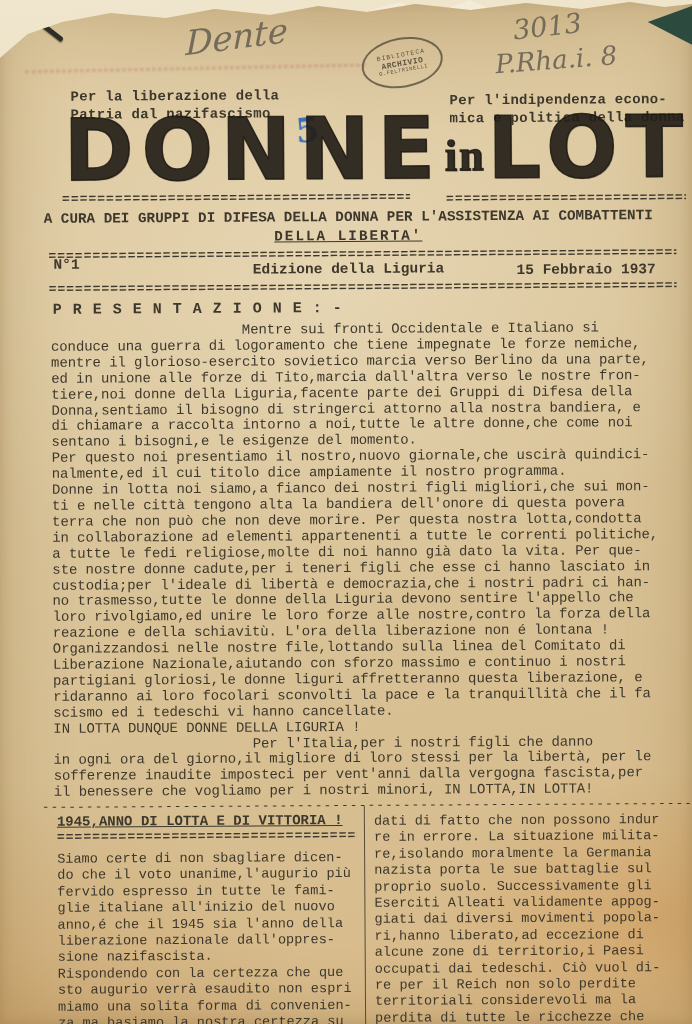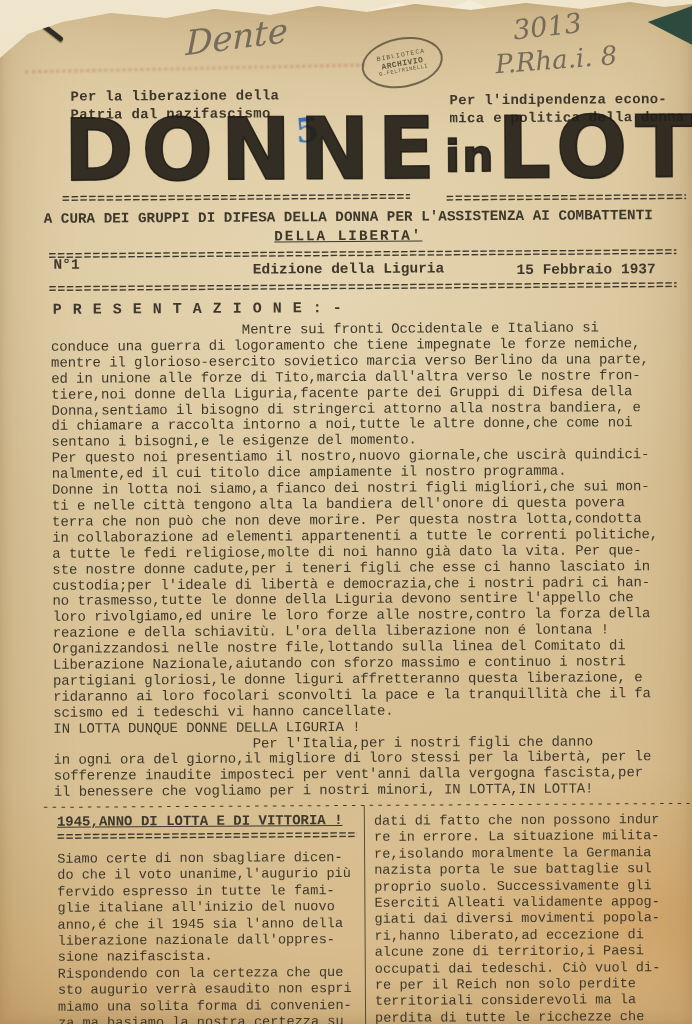--- a/index.html
+++ b/index.html
@@ -35,21 +35,21 @@
   .stamp .s2{font-size:8px;font-weight:bold;letter-spacing:.5px;}
   .stamp .s3{font-size:5.5px;letter-spacing:.5px;}
   .blue{font-family:"DejaVu Serif",serif;font-weight:bold;color:#3b6fb4;filter:blur(.4px);}
   
   .slogan{font-size:14px;line-height:18px;font-weight:bold;white-space:pre-wrap;letter-spacing:.3px;}
   .title-row{position:absolute;left:66px;top:116px;width:624px;display:flex;align-items:flex-end;
     justify-content:space-between;font-family:"DejaVu Sans",sans-serif;font-weight:bold;
     color:rgba(35,31,24,.88);-webkit-text-stroke:1.5px rgba(28,25,19,.85);
     text-shadow:1px 1px 0 rgba(60,50,35,.35);}
   .title-big{font-size:84px;line-height:.8;letter-spacing:8px;transform:scaleY(1.02);}
-  .title-small{font-size:44px;line-height:1;margin:0 2px 4px 2px;letter-spacing:2px;}
+  .title-small{font-size:44px;line-height:1;margin:0 2px 4px 2px;letter-spacing:2px;font-family:Liberation Serif, serif;}
   .eqline{font-size:13px;font-weight:bold;letter-spacing:1px;overflow:hidden;white-space:nowrap;height:14px;}
   .subtitle{font-size:14.3px;font-weight:bold;line-height:18px;letter-spacing:0;}
   .issue{font-size:14.5px;font-weight:bold;}
   .heading{font-size:15px;font-weight:bold;letter-spacing:1px;}
   .body-text{font-size:14px;line-height:15.9px;letter-spacing:-.1px;}
   .divider{font-size:13px;overflow:hidden;white-space:nowrap;height:14px;letter-spacing:1px;}
   .col{font-size:13.6px;line-height:16.4px;}
   .col-head{font-size:14px;font-weight:bold;text-decoration:underline;}
   .vline{position:absolute;left:362px;top:806px;height:220px;border-left:1.5px solid rgba(62,56,44,.85);}
   .u{text-decoration:underline;}

